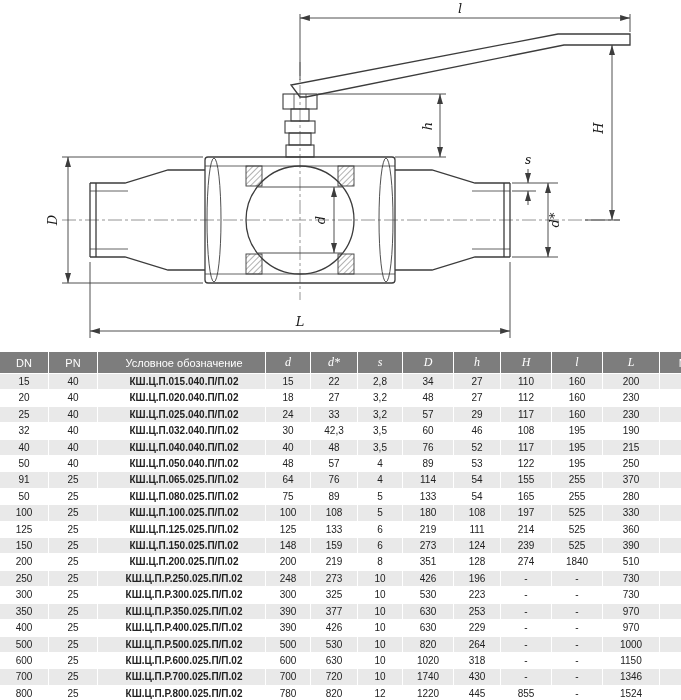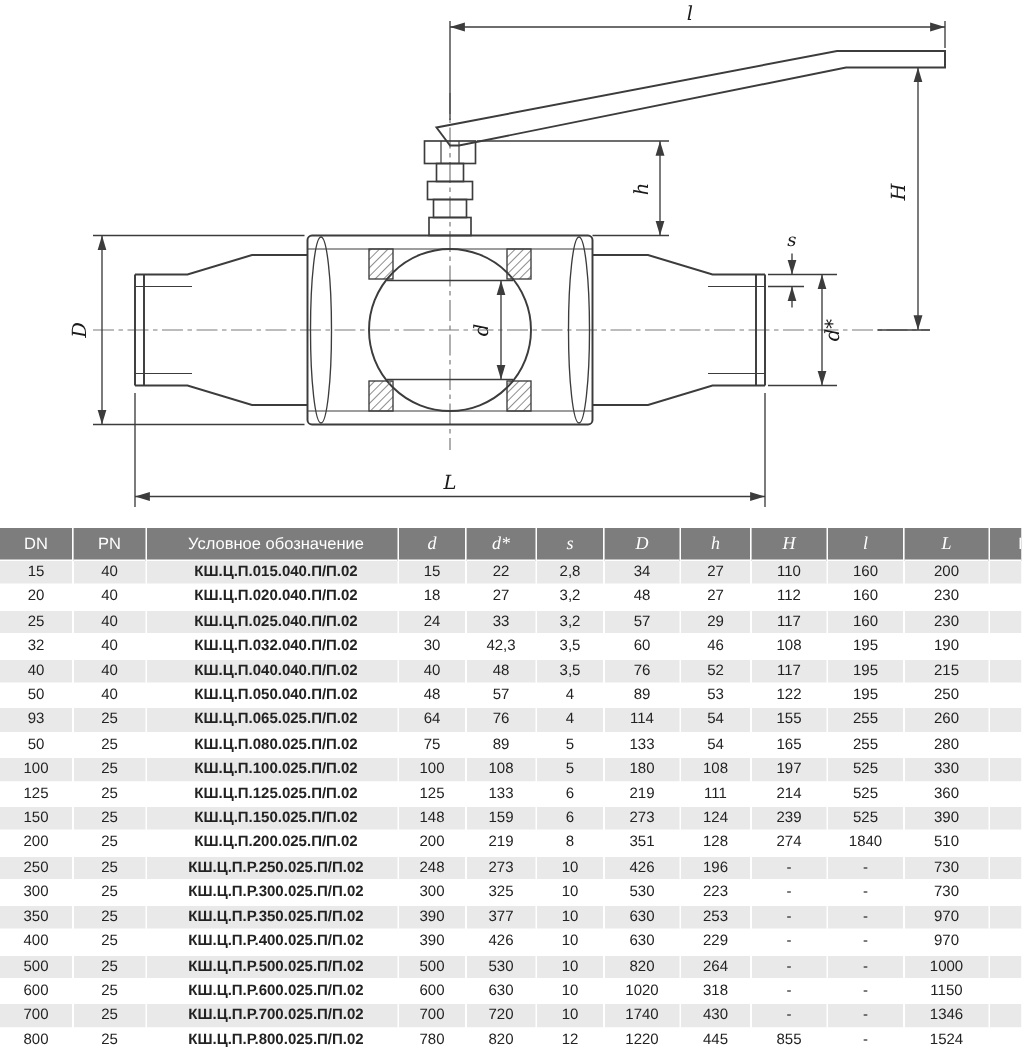--- a/index.html
+++ b/index.html
@@ -252,31 +252,31 @@
           <td class="c4">57</td>
           <td class="c5">4</td>
           <td class="c6">89</td>
           <td class="c7">53</td>
           <td class="c8">122</td>
           <td class="c9">195</td>
           <td class="c10">250</td>
           <td class="c11">3,3</td>
         </tr>
         <tr>
-          <td class="c0">93</td>
+          <td class="c0">91</td>
           <td class="c1">25</td>
           <td class="c2">КШ.Ц.П.065.025.П/П.02</td>
           <td class="c3">64</td>
           <td class="c4">76</td>
           <td class="c5">4</td>
           <td class="c6">114</td>
           <td class="c7">54</td>
           <td class="c8">155</td>
           <td class="c9">255</td>
-          <td class="c10">260</td>
+          <td class="c10">370</td>
           <td class="c11">4,9</td>
         </tr>
         <tr>
           <td class="c0">50</td>
           <td class="c1">25</td>
           <td class="c2">КШ.Ц.П.080.025.П/П.02</td>
           <td class="c3">75</td>
           <td class="c4">89</td>
           <td class="c5">5</td>
           <td class="c6">133</td>

